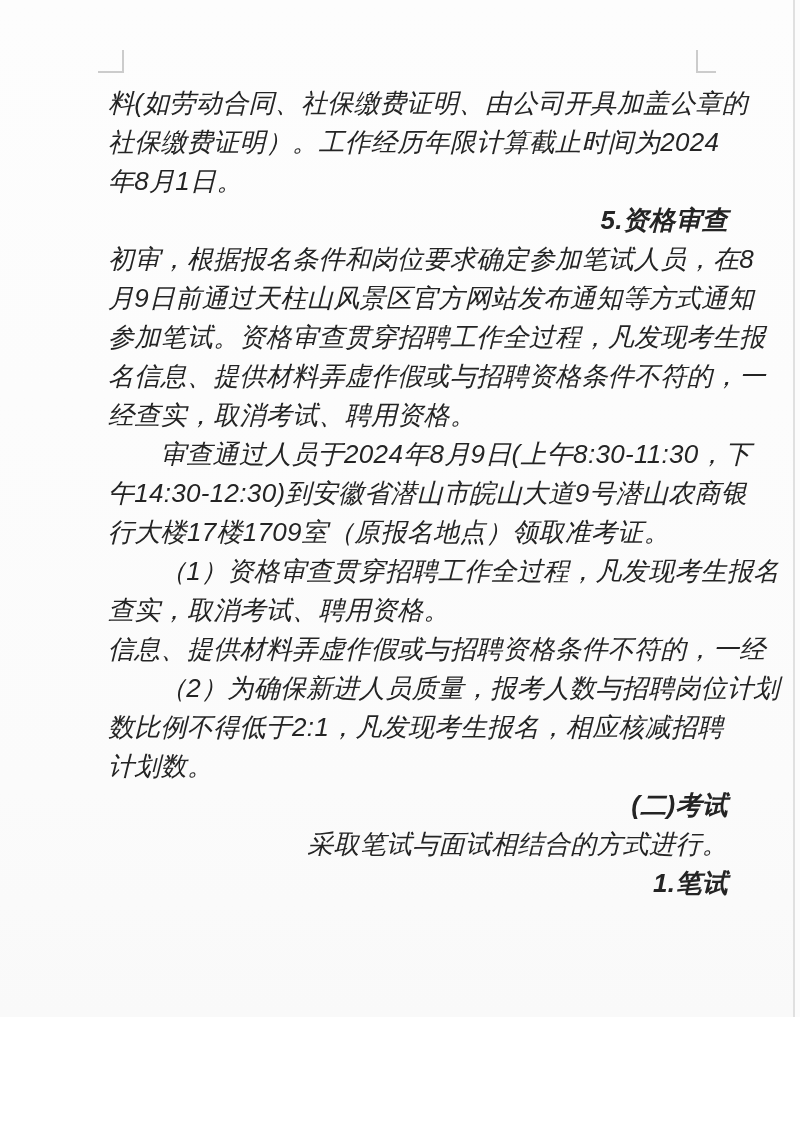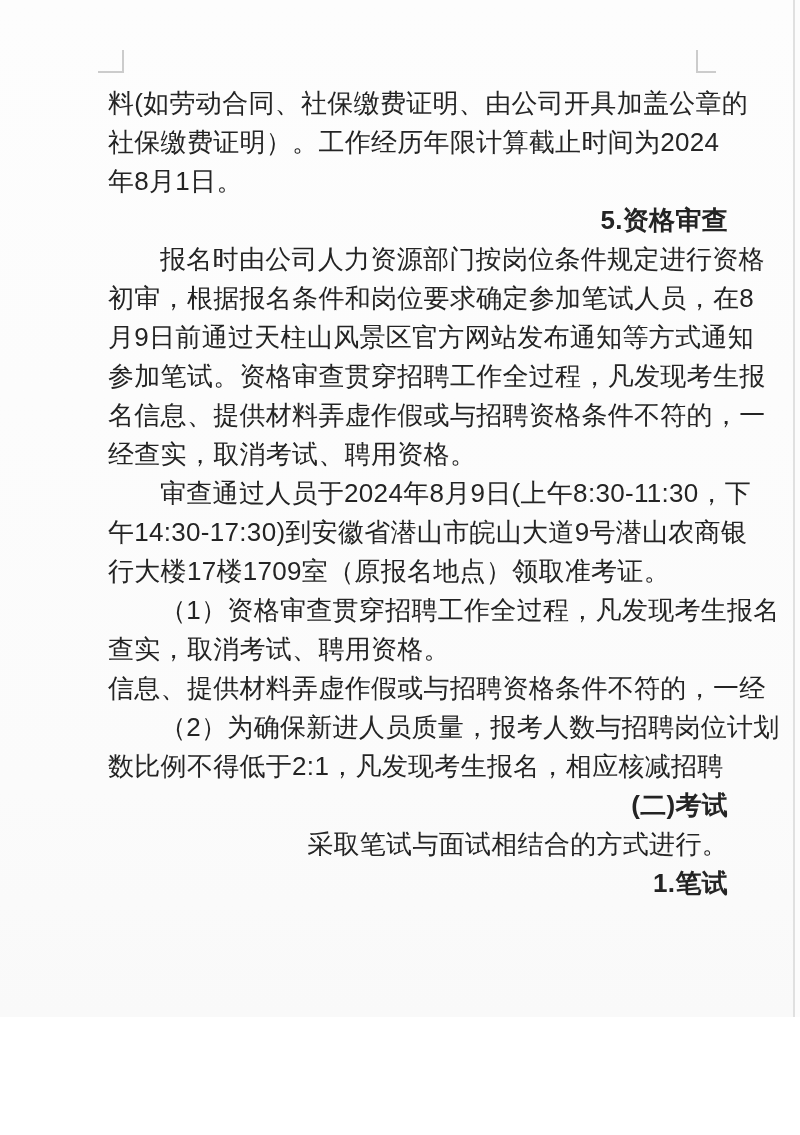--- a/index.html
+++ b/index.html
@@ -6,20 +6,21 @@
     margin: 0;
     padding: 0;
     font-family: "Liberation Sans", "DejaVu Sans", sans-serif;
   }
   .photo {
     position: relative;
     width: 800px;
     height: 1017px;
     background: #fcfcfc;
     overflow: hidden;
+    font-style: italic;
   }
   
   .page-surface {
     position: absolute;
     left: 0; top: 0;
     width: 793px; height: 1127px;
     background: linear-gradient(180deg, #fdfdfd 0%, #fbfbfb 70%, #f8f8f8 100%);
   }
   
   .page-right-edge {
@@ -75,33 +76,33 @@
   <div class="crop crop-tl"></div>
   <div class="crop crop-tr"></div>
   <div class="crop crop-bl"></div>
   <div class="crop crop-br"></div>
 
   <div class="text-block">
     <div class="ln">料(如劳动合同、社保缴费证明、由公司开具加盖公章的</div>
     <div class="ln">社保缴费证明）。工作经历年限计算截止时间为2024</div>
     <div class="ln">年8月1日。</div>
     <div class="ln indent bold">5.资格审查</div>
-    <div class="ln indent">报名时由公司人力资源部门按岗位条件规定进行资格</div>
     <div class="ln">初审，根据报名条件和岗位要求确定参加笔试人员，在8</div>
     <div class="ln">月9日前通过天柱山风景区官方网站发布通知等方式通知</div>
     <div class="ln">参加笔试。资格审查贯穿招聘工作全过程，凡发现考生报</div>
     <div class="ln">名信息、提供材料弄虚作假或与招聘资格条件不符的，一</div>
     <div class="ln">经查实，取消考试、聘用资格。</div>
     <div class="ln indent">审查通过人员于2024年8月9日(上午8:30-11:30，下</div>
-    <div class="ln">午14:30-17:30)到安徽省潜山市皖山大道9号潜山农商银</div>
+    <div class="ln">午14:30-12:30)到安徽省潜山市皖山大道9号潜山农商银</div>
     <div class="ln">行大楼17楼1709室（原报名地点）领取准考证。</div>
     <div class="ln indent">（1）资格审查贯穿招聘工作全过程，凡发现考生报名</div>
     <div class="ln">查实，取消考试、聘用资格。</div>
     <div class="ln">信息、提供材料弄虚作假或与招聘资格条件不符的，一经</div>
     <div class="ln indent">（2）为确保新进人员质量，报考人数与招聘岗位计划</div>
     <div class="ln">数比例不得低于2:1，凡发现考生报名，相应核减招聘</div>
+    <div class="ln">计划数。</div>
     <div class="ln indent bold">(二)考试</div>
     <div class="ln indent">采取笔试与面试相结合的方式进行。</div>
     <div class="ln indent bold">1.笔试</div>
   </div>
 
   <div class="photo-bottom-edge"></div>
 </div>
 
 </body></html>

